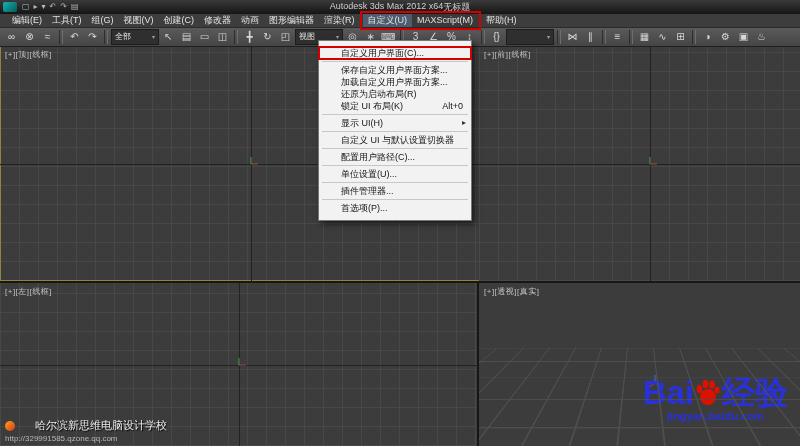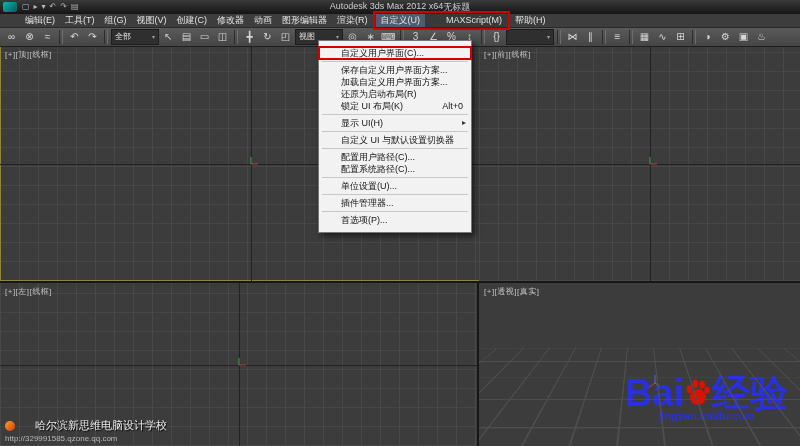--- a/index.html
+++ b/index.html
@@ -12,26 +12,26 @@
   .titlebar{position:absolute;top:0;left:0;right:0;height:14px;
     background:linear-gradient(#3a3a3a,#151515);display:flex;align-items:center;z-index:5;}
   .qa-wrap{display:flex;align-items:center;padding-left:2px;}
   .qa-icon{font-size:8px;line-height:14px;padding:0 2px;color:#b9b9b9;}
   .qa-icon.logo{width:10px;height:10px;border-radius:2px;margin:0 3px 0 1px;
     background:linear-gradient(135deg,#16b2b2,#045b5b);color:transparent;overflow:hidden;}
   .tb-title{position:absolute;left:0;right:0;display:flex;justify-content:center;
     font-size:9px;color:#cfcfcf;pointer-events:none;}
   
   .menubar{position:absolute;top:14px;left:0;right:0;height:13px;background:#3d3d3d;
-    border-bottom:1px solid #2a2a2a;display:flex;align-items:center;padding-left:20px;
+    border-bottom:1px solid #2a2a2a;display:flex;align-items:center;padding-left:7px;
     font-size:9px;color:#e3e3e3;z-index:6;overflow:visible;}
   .menu-item{padding:0 5px;height:13px;line-height:13px;white-space:nowrap;cursor:default;}
   .menu-item.active{background:#4d5d6d;}
   .red-group{display:flex;border:2px solid var(--annot,#d40000);
-    margin:-4px 0;padding:1px;background:rgba(0,0,0,0.05);gap:16px;}
+    margin:-4px 0;padding:1px;background:rgba(0,0,0,0.05);}
   
   .toolbar{position:absolute;top:27px;left:0;right:0;height:19px;
     background:linear-gradient(#5b5b5b,#454545);border-bottom:1px solid #1f1f1f;
     display:flex;align-items:center;gap:1px;padding:0 3px;z-index:1;}
   .tbtn{width:17px;height:16px;display:flex;align-items:center;justify-content:center;
     font-size:10px;color:#d8d8d8;border-radius:2px;}
   .tb-sep{width:2px;height:14px;border-left:1px solid #2d2d2d;border-right:1px solid #6d6d6d;margin:0 2px;}
   .tb-select{height:14px;min-width:40px;background:#2f2f2f;border:1px solid #1d1d1d;
     color:#e0e0e0;font-size:8px;display:flex;align-items:center;justify-content:space-between;
     gap:4px;padding:0 3px;}
@@ -65,21 +65,21 @@
     border:1px solid #767676;box-shadow:3px 3px 6px rgba(0,0,0,0.55);
     padding:6px 0;z-index:20;font-size:9px;color:#141414;}
   .dd-item{position:relative;height:12px;line-height:12px;padding:0 16px 0 22px;white-space:nowrap;}
   .dd-item.boxed{outline:2px solid var(--annot,#d40000);outline-offset:-1px;}
   .dd-sep{height:1px;background:#c7c7c7;margin:2px 3px;}
   .dd-shortcut{position:absolute;right:8px;}
   .dd-arrow{position:absolute;right:5px;font-size:8px;color:#333;}
   
   .baidu{position:absolute;right:12px;bottom:24px;z-index:4;text-align:center;}
   .b-row{display:flex;align-items:flex-end;justify-content:flex-end;gap:1px;
-    font-weight:bold;font-size:38px;line-height:28px;color:var(--baidu-blue,#2831dd);}
+    font-weight:bold;font-size:33px;line-height:28px;color:var(--baidu-blue,#2831dd);}
   .b-paw{margin:0 1px 1px 1px;}
   .b-site{font-size:11px;color:var(--baidu-blue,#2831dd);margin-top:3px;font-weight:bold;}
   
   .watermark{position:absolute;left:5px;bottom:3px;z-index:4;color:#ececec;}
   .wm-1{font-size:11px;display:flex;align-items:center;gap:20px;text-shadow:1px 1px 1px #000;}
   .wm-badge{width:10px;height:10px;border-radius:50%;background:linear-gradient(135deg,#ffa417,#d2381b);display:inline-block;}
   .wm-2{font-size:8px;color:#b8b8b8;margin-top:1px;}
 </style>
 </head>
 <body style="--annot: #d40000; --baidu-blue: #2831dd; --baidu-red: #dd1100; --vp-active: #8f8539;">
@@ -226,21 +226,20 @@
     <div class="dd-item"><span class="dd-label">保存自定义用户界面方案...</span></div>
     <div class="dd-item"><span class="dd-label">加载自定义用户界面方案...</span></div>
     <div class="dd-item"><span class="dd-label">还原为启动布局(R)</span></div>
     <div class="dd-item"><span class="dd-label">锁定 UI 布局(K)</span><span class="dd-shortcut">Alt+0</span></div>
     <div class="dd-sep"></div>
     <div class="dd-item"><span class="dd-label">显示 UI(H)</span><span class="dd-arrow">▸</span></div>
     <div class="dd-sep"></div>
     <div class="dd-item"><span class="dd-label">自定义 UI 与默认设置切换器</span></div>
     <div class="dd-sep"></div>
     <div class="dd-item"><span class="dd-label">配置用户路径(C)...</span></div>
-    <div class="dd-item"><span class="dd-label">配置系统路径(C)...</span></div>
     <div class="dd-sep"></div>
     <div class="dd-item"><span class="dd-label">单位设置(U)...</span></div>
     <div class="dd-sep"></div>
     <div class="dd-item"><span class="dd-label">插件管理器...</span></div>
     <div class="dd-sep"></div>
     <div class="dd-item"><span class="dd-label">首选项(P)...</span></div>
   </div>
 
 <div class="watermark">
   <div class="wm-1">

